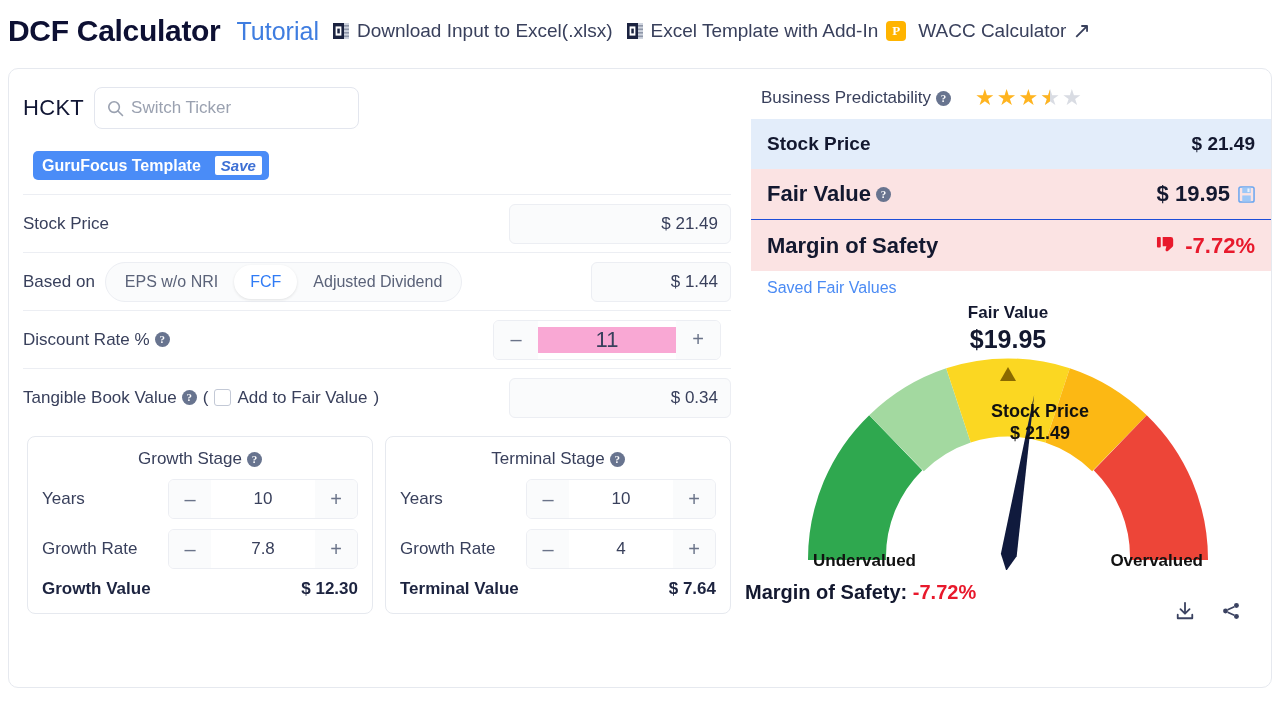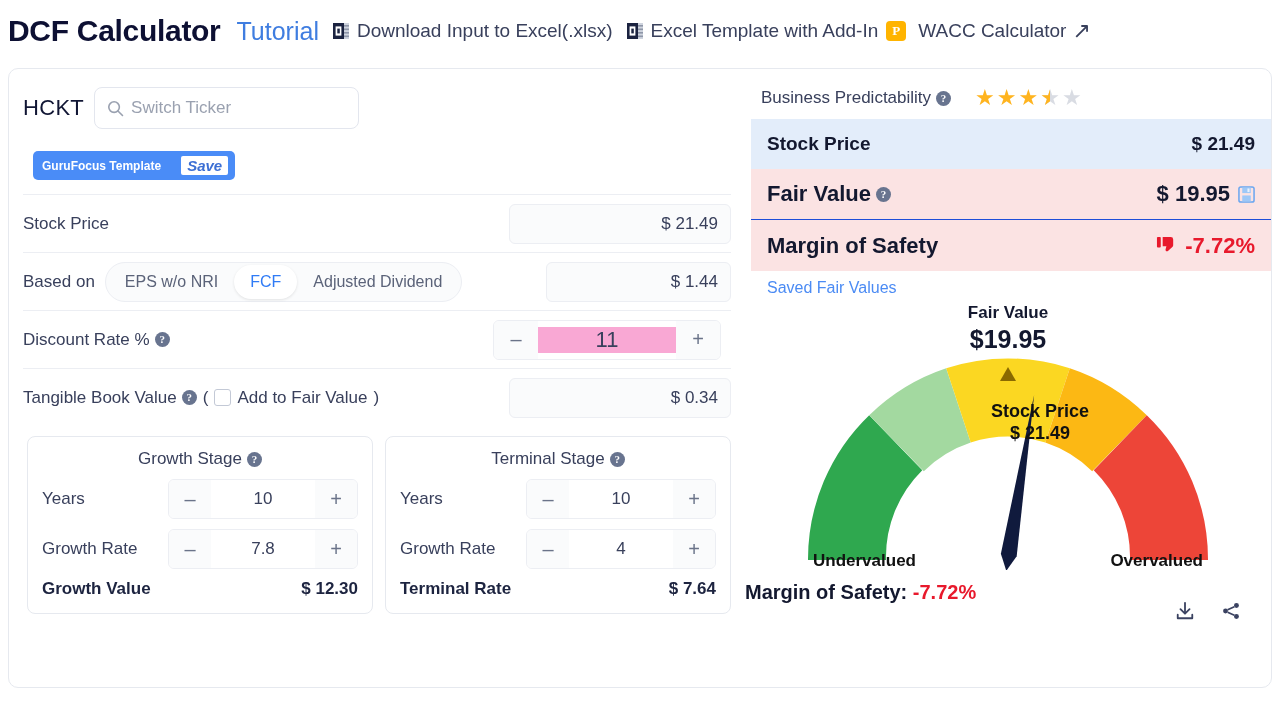--- a/index.html
+++ b/index.html
@@ -82,21 +82,21 @@
 
   
   .tmpl-wrap { padding: 22px 0 0 24px; }
   .tmpl-pill {
     display:inline-flex; align-items:center;
     background:#4a8cf7;
     border-radius:5px;
     padding: 5px 7px 5px 9px;
     cursor:pointer;
   }
-  .tmpl-name { color:#fff; font-size:12px; font-weight:bold; margin-right:20px; }
+  .tmpl-name { color:#fff; font-size:16px; font-weight:bold; margin-right:14px; }
   .tmpl-save {
     background:#fff; color:#3c6fd4; font-size:15px; font-weight:bold;
     font-style: italic;
     padding: 1px 6px; border-radius:2px;
   }
 
   
   .frow {
     margin: 0 14px;
     height: 58px;
@@ -114,21 +114,21 @@
     font-family:"Liberation Serif", serif;
   }
   .val-box {
     position:absolute; right:0;
     width: 222px; height: 40px;
     background:#fafbfc; border:1px solid #eceef3; border-radius:6px;
     display:flex; align-items:center; justify-content:flex-end;
     padding-right: 12px;
     font-size: 17px; color:#39405c;
   }
-  .val-box.narrow { width: 185px; }
+  .val-box.narrow { width: 140px; }
 
   
   .seg {
     display:flex; align-items:center;
     background:#fafbfc; border:1px solid #eceef3; border-radius:21px;
     height:40px; margin-left:10px; padding: 3px;
   }
   .seg-opt {
     padding: 0 16px; height:34px;
     display:flex; align-items:center;
@@ -417,21 +417,21 @@
         </div>
         <div class="stage-row">
           <span class="lbl">Growth Rate</span>
           <div class="stage-stepper">
             <span class="btn">–</span>
             <span class="num">4</span>
             <span class="btn">+</span>
           </div>
         </div>
         <div class="stage-total">
-          <span>Terminal Rate</span>
+          <span>Terminal Value</span>
           <span>$ 7.64</span>
         </div>
       </div>
 
     </div>
   </div>
 
   <div class="right-pane">
 
     <div class="pred-row">

